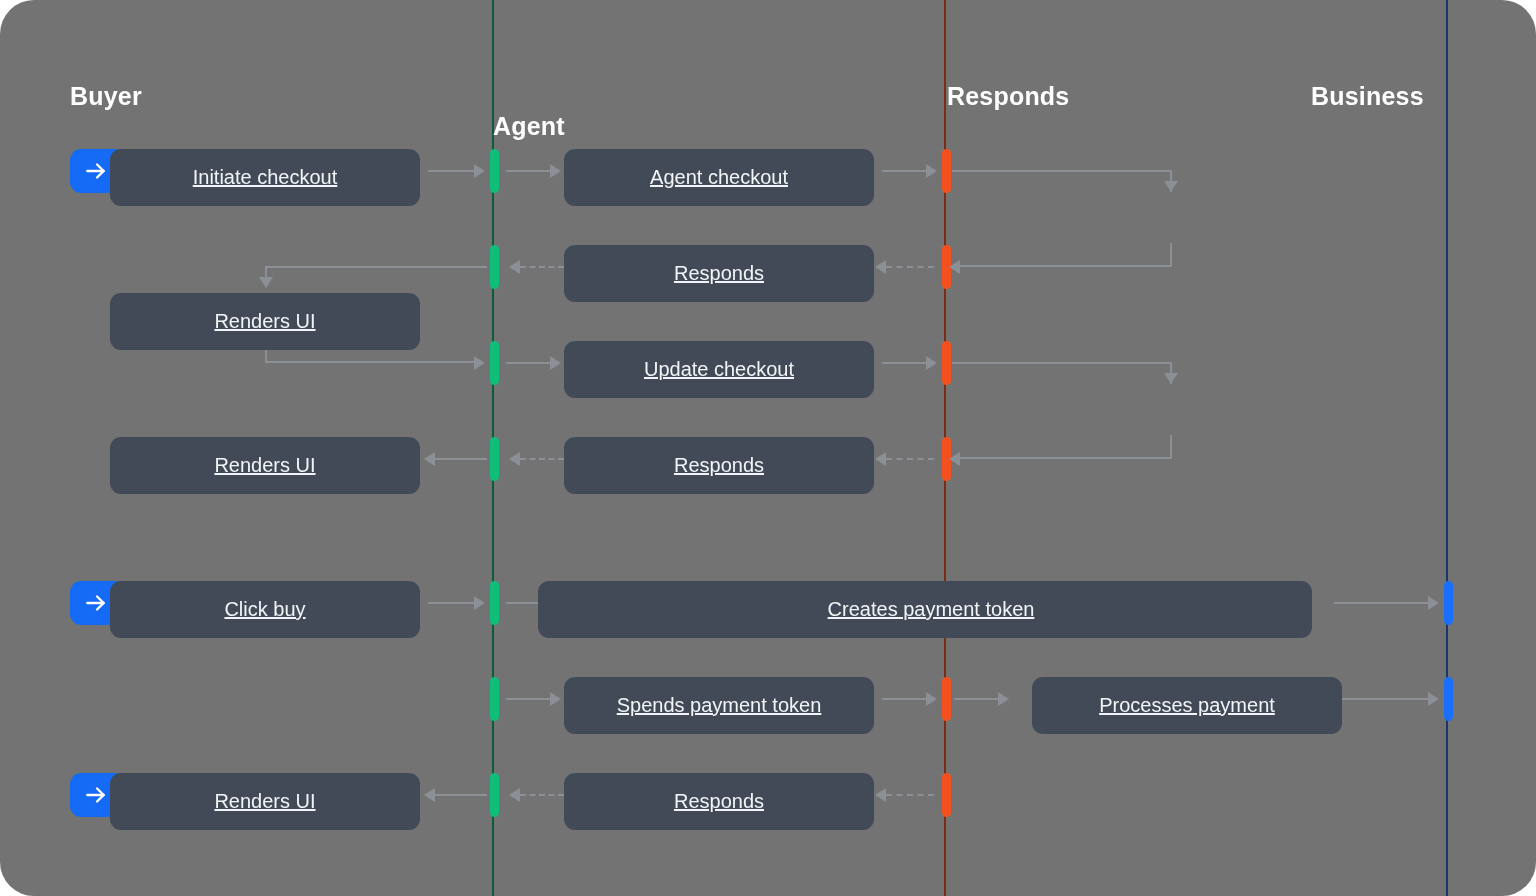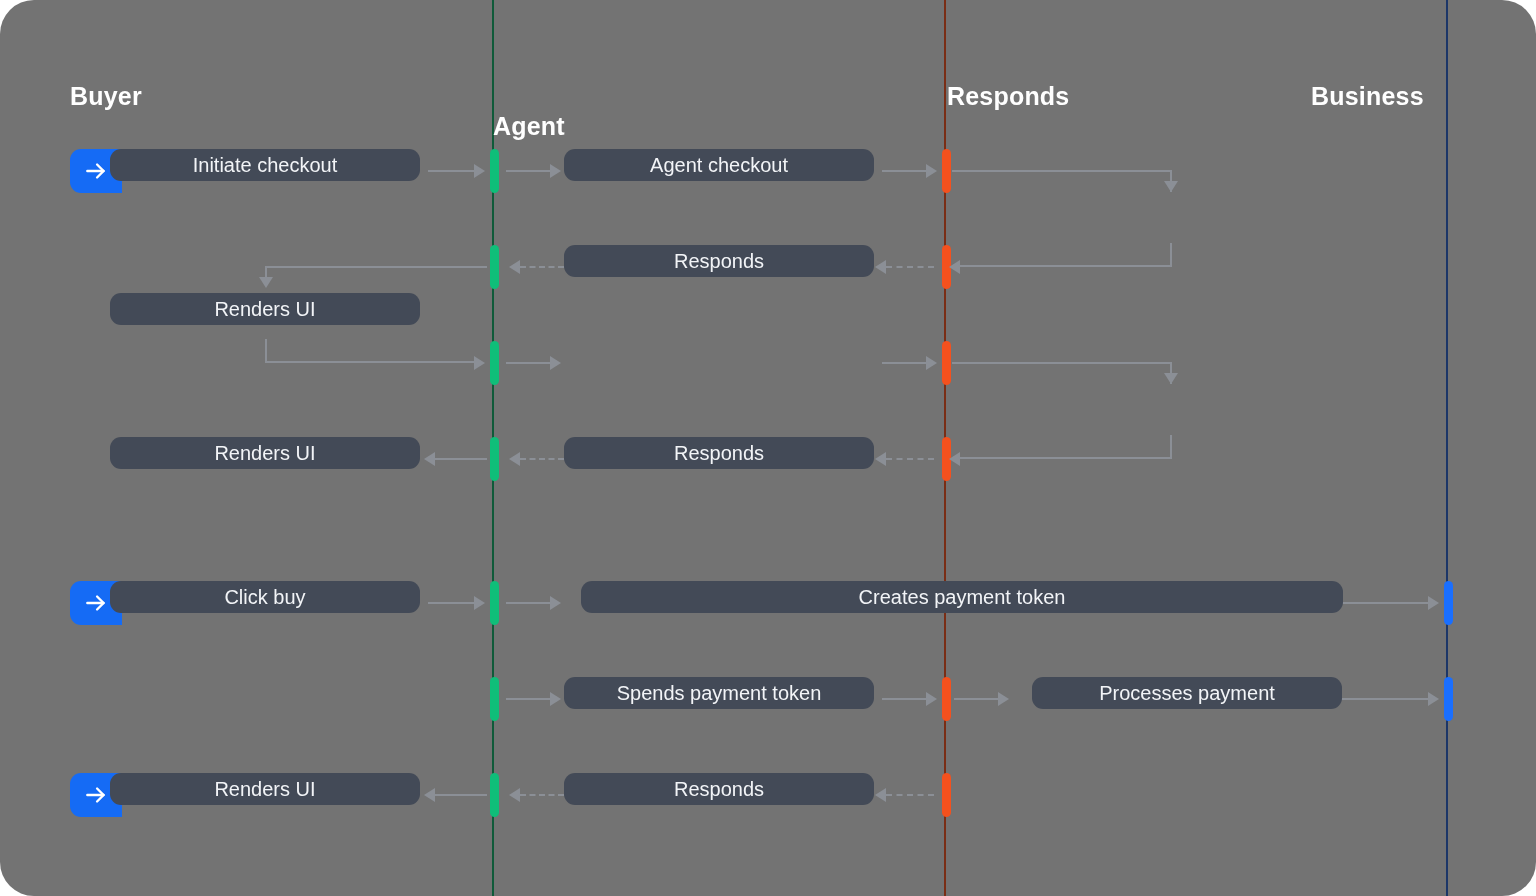--- a/index.html
+++ b/index.html
@@ -2,22 +2,22 @@
 <html><head>
 <meta charset="utf-8">
 <style>
   html,body{margin:0;padding:0;background:#ffffff;}
   body{width:1536px;height:896px;overflow:hidden;font-family:"Liberation Sans",sans-serif;}
   #stage{position:relative;width:1536px;height:896px;}
   #panel{position:absolute;left:0;top:0;width:1536px;height:896px;background:#737373;border-radius:34px;overflow:hidden;}
   .lifeline{position:absolute;width:2px;top:0;bottom:0;}
   .act{position:absolute;width:9px;border-radius:5px;margin-left:-3.5px;}
   .hdr{position:absolute;color:#ffffff;font-size:25px;font-weight:bold;letter-spacing:.2px;white-space:nowrap;}
-  .box{position:absolute;height:32px;background:#434a57;border-radius:11px;color:#f2f4f7;
-       font-size:20px;display:flex;align-items:center;justify-content:center;white-space:nowrap;}
+  .box{position:absolute;height:57px;background:#434a57;border-radius:11px;color:#f2f4f7;
+       font-size:20px;display:flex;align-items:center;justify-content:center;white-space:nowrap;text-decoration:underline;}
   .badge{position:absolute;width:52px;height:44px;background:#156bf5;border-radius:11px 0 0 11px;
          display:flex;align-items:center;justify-content:center;}
   .badge svg{display:block;}
   .seg{position:absolute;background:#8b8f96;}
   .seg.h{height:2px;}
   .seg.v{width:2px;}
   .dash{position:absolute;height:0;border-top:2px dashed #8b8f96;}
   .ah{position:absolute;width:0;height:0;}
   .ah.r{border-top:7px solid transparent;border-bottom:7px solid transparent;border-left:11px solid #8b8f96;}
   .ah.l{border-top:7px solid transparent;border-bottom:7px solid transparent;border-right:11px solid #8b8f96;}
@@ -143,31 +143,32 @@
       <svg width="26" height="26" viewBox="0 0 24 24" fill="none" stroke="#ffffff" stroke-width="2.2" stroke-linecap="round" stroke-linejoin="round">
         <line x1="4" y1="12" x2="19" y2="12"></line>
           <polyline points="13,6 19,12 13,18"></polyline>
         </svg>
     </div>
     <div class="box" style="left:110px;top:149px;width:310px;">Initiate checkout</div>
 
     <div class="box" style="left:564px;top:149px;width:310px;">Agent checkout</div>
     <div class="box" style="left:564px;top:245px;width:310px;">Responds</div>
     <div class="box" style="left:110px;top:293px;width:310px;">Renders UI</div>
+    <div class="box" style="left:564px;top:341px;width:310px;">Update checkout</div>
     <div class="box" style="left:110px;top:437px;width:310px;">Renders UI</div>
     <div class="box" style="left:564px;top:437px;width:310px;">Responds</div>
 
     <div class="badge" style="left:70px;top:581px;">
       <svg width="26" height="26" viewBox="0 0 24 24" fill="none" stroke="#ffffff" stroke-width="2.2" stroke-linecap="round" stroke-linejoin="round">
         <line x1="4" y1="12" x2="19" y2="12"></line>
           <polyline points="13,6 19,12 13,18"></polyline>
         </svg>
     </div>
     <div class="box" style="left:110px;top:581px;width:310px;">Click buy</div>
-    <div class="box" style="left:581px;top:581px;width:762px;">Creates payment token</div>
+    <div class="box" style="left:538px;top:581px;width:762px;padding-left:12px;">Creates payment token</div>
     <div class="box" style="left:564px;top:677px;width:310px;">Spends payment token</div>
     <div class="box" style="left:1032px;top:677px;width:310px;">Processes payment</div>
 
     <div class="badge" style="left:70px;top:773px;">
       <svg width="26" height="26" viewBox="0 0 24 24" fill="none" stroke="#ffffff" stroke-width="2.2" stroke-linecap="round" stroke-linejoin="round">
         <line x1="4" y1="12" x2="19" y2="12"></line>
           <polyline points="13,6 19,12 13,18"></polyline>
         </svg>
     </div>
     <div class="box" style="left:110px;top:773px;width:310px;">Renders UI</div>

